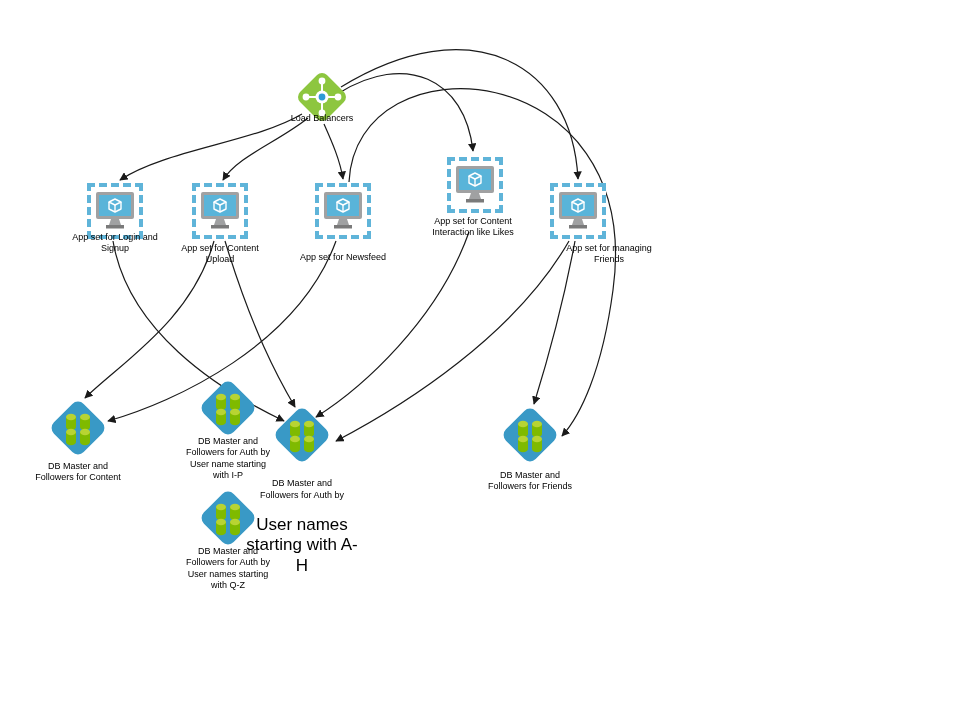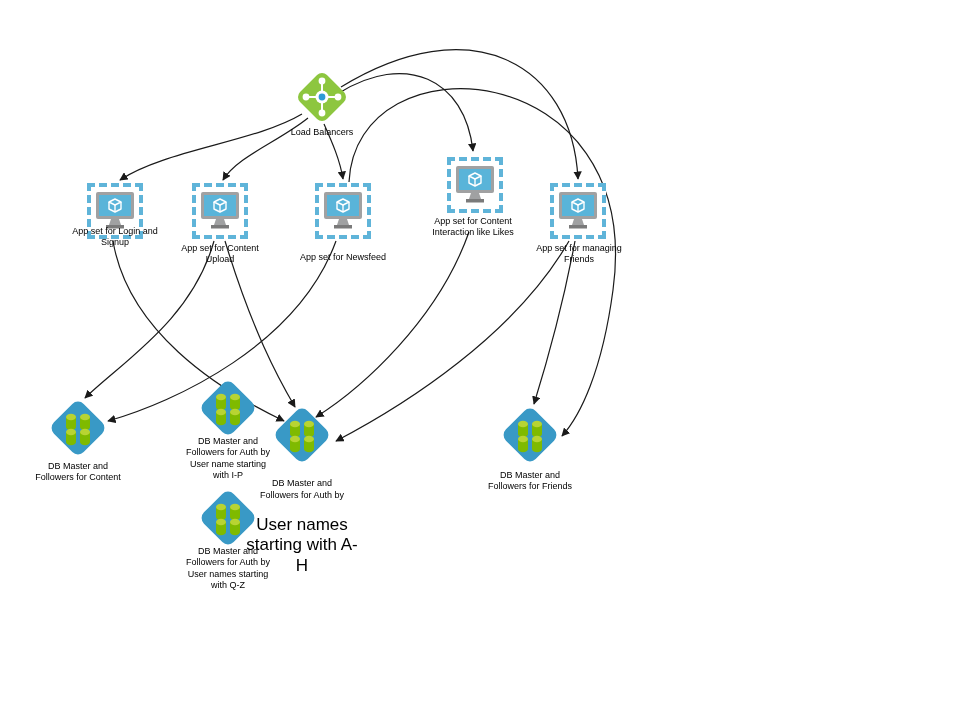--- a/index.html
+++ b/index.html
@@ -54,36 +54,36 @@
         <path d="M29 29 L29 13 M29 29 L29 45 M29 29 L13 29 M29 29 L45 29"></path>
       </g>
       <circle cx="29" cy="13" r="3.4" fill="#ffffff"></circle>
       <circle cx="29" cy="45" r="3.4" fill="#ffffff"></circle>
       <circle cx="13" cy="29" r="3.4" fill="#ffffff"></circle>
       <circle cx="45" cy="29" r="3.4" fill="#ffffff"></circle>
       <circle cx="29" cy="29" r="6.5" fill="#ffffff"></circle>
       <circle cx="29" cy="29" r="3.4" fill="#2e9bd6"></circle>
     </svg>
   </div>
-  <div class="label" style="left:272px;top:127px;width:100px">Load Balancers</div>
+  <div class="label" style="left:272px;top:113px;width:100px">Load Balancers</div>
 
   <div class="node appbox" style="left:87px;top:183px">
     <svg width="44" height="40" viewBox="0 0 44 40">
       <rect x="3" y="1" width="38" height="27" rx="2" fill="#a0a1a2"></rect>
       <rect x="6" y="4" width="32" height="21" fill="#59b4d9"></rect>
       <g stroke="#ffffff" stroke-width="1.4" fill="none" stroke-linejoin="round">
         <path d="M22 8 L28 11 L22 14 L16 11 Z"></path>
         <path d="M16 11 L16 18 L22 21 L28 18 L28 11"></path>
         <path d="M22 14 L22 21"></path>
       </g>
       <path d="M18 28 L26 28 L28 34 L16 34 Z" fill="#a0a1a2"></path>
       <rect x="13" y="34" width="18" height="3.5" fill="#7a7a7a"></rect>
     </svg>
   </div>
-  <div class="label" style="left:60px;top:226px;width:110px">App set for Login and
+  <div class="label" style="left:60px;top:232px;width:110px">App set for Login and
 Signup</div>
 
   <div class="node appbox" style="left:192px;top:183px">
     <svg width="44" height="40" viewBox="0 0 44 40">
       <rect x="3" y="1" width="38" height="27" rx="2" fill="#a0a1a2"></rect>
       <rect x="6" y="4" width="32" height="21" fill="#59b4d9"></rect>
       <g stroke="#ffffff" stroke-width="1.4" fill="none" stroke-linejoin="round">
         <path d="M22 8 L28 11 L22 14 L16 11 Z"></path>
         <path d="M16 11 L16 18 L22 21 L28 18 L28 11"></path>
         <path d="M22 14 L22 21"></path>
@@ -132,21 +132,21 @@
       <rect x="6" y="4" width="32" height="21" fill="#59b4d9"></rect>
       <g stroke="#ffffff" stroke-width="1.4" fill="none" stroke-linejoin="round">
         <path d="M22 8 L28 11 L22 14 L16 11 Z"></path>
         <path d="M16 11 L16 18 L22 21 L28 18 L28 11"></path>
         <path d="M22 14 L22 21"></path>
       </g>
       <path d="M18 28 L26 28 L28 34 L16 34 Z" fill="#a0a1a2"></path>
       <rect x="13" y="34" width="18" height="3.5" fill="#7a7a7a"></rect>
     </svg>
   </div>
-  <div class="label" style="left:524px;top:243px;width:110px">App set for managing
+  <div class="label" style="left:554px;top:243px;width:110px">App set for managing
 Friends</div>
 
   <div class="node" style="left:46px;top:396px">
     <svg width="64" height="64" viewBox="0 0 64 64">
       <rect x="11" y="11" width="42" height="42" rx="8" fill="#3999c6" transform="rotate(45 32 32)"></rect>
       <g>
         <path d="M20 21 v10 a5 3.2 0 0 0 10 0 v-10" fill="#7fba00"></path>
           <ellipse cx="25" cy="21" rx="5" ry="3.2" fill="#b8d432"></ellipse>
         <path d="M34 21 v10 a5 3.2 0 0 0 10 0 v-10" fill="#7fba00"></path>
           <ellipse cx="39" cy="21" rx="5" ry="3.2" fill="#b8d432"></ellipse>

